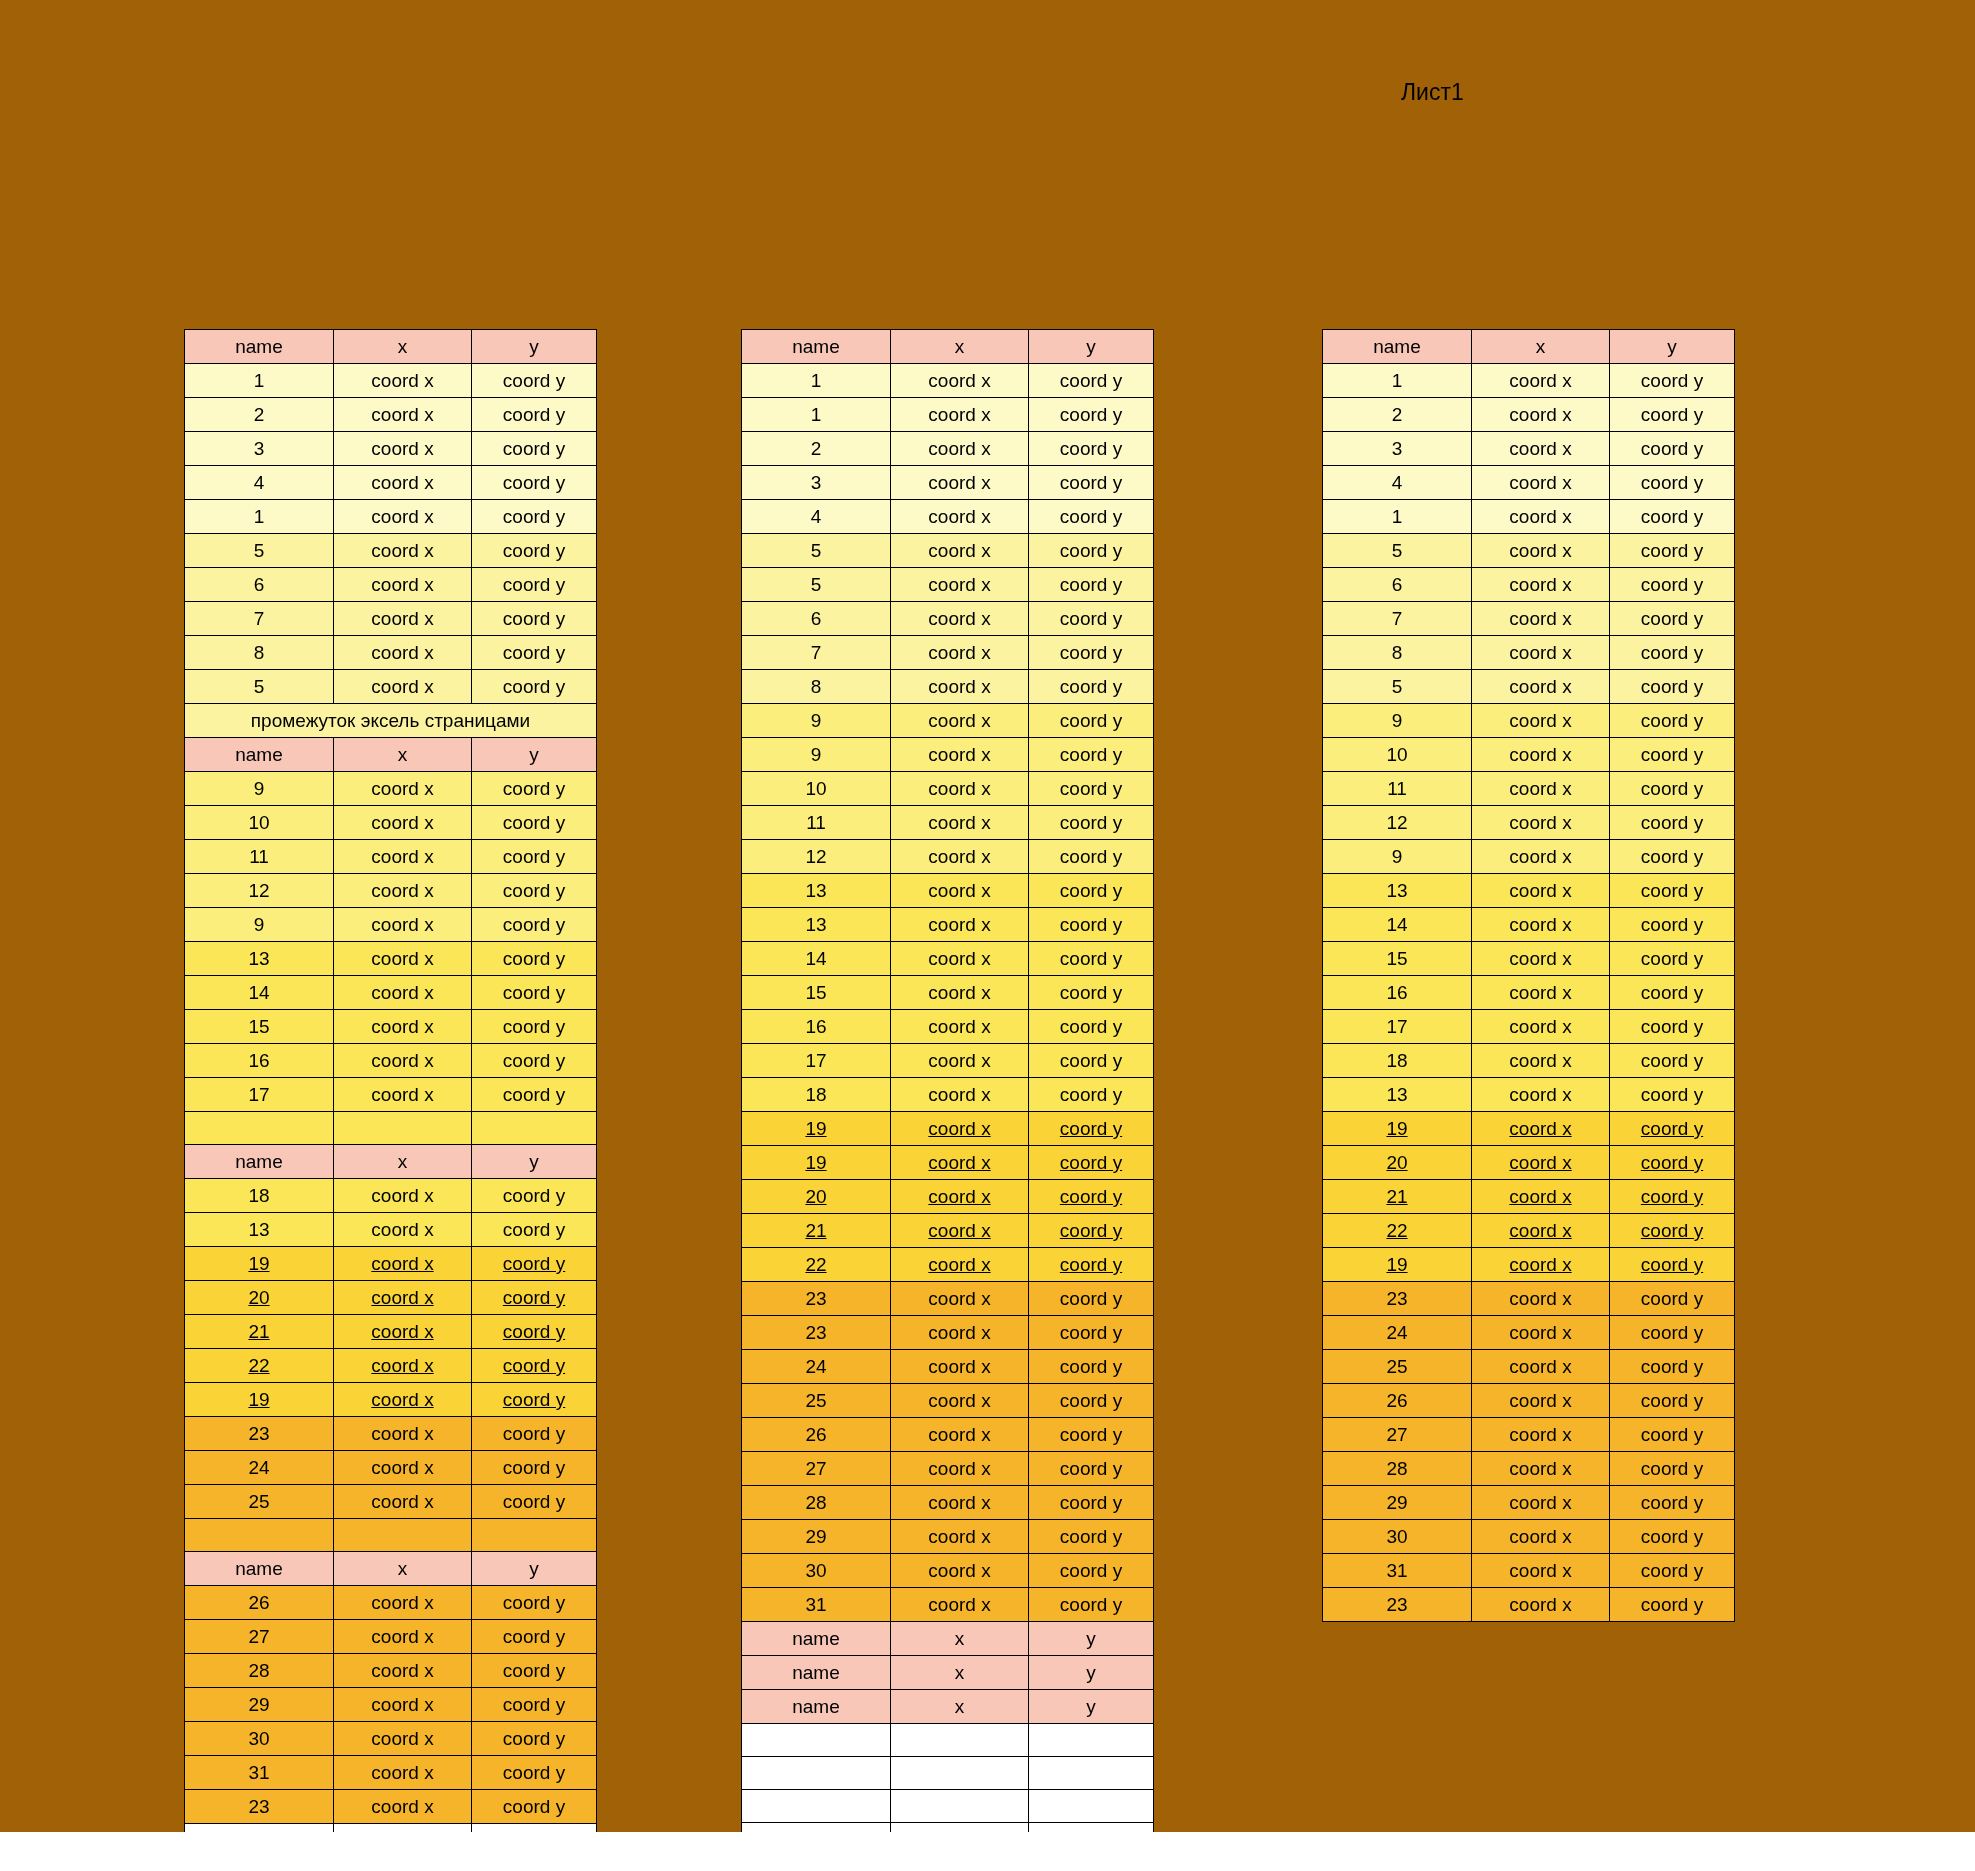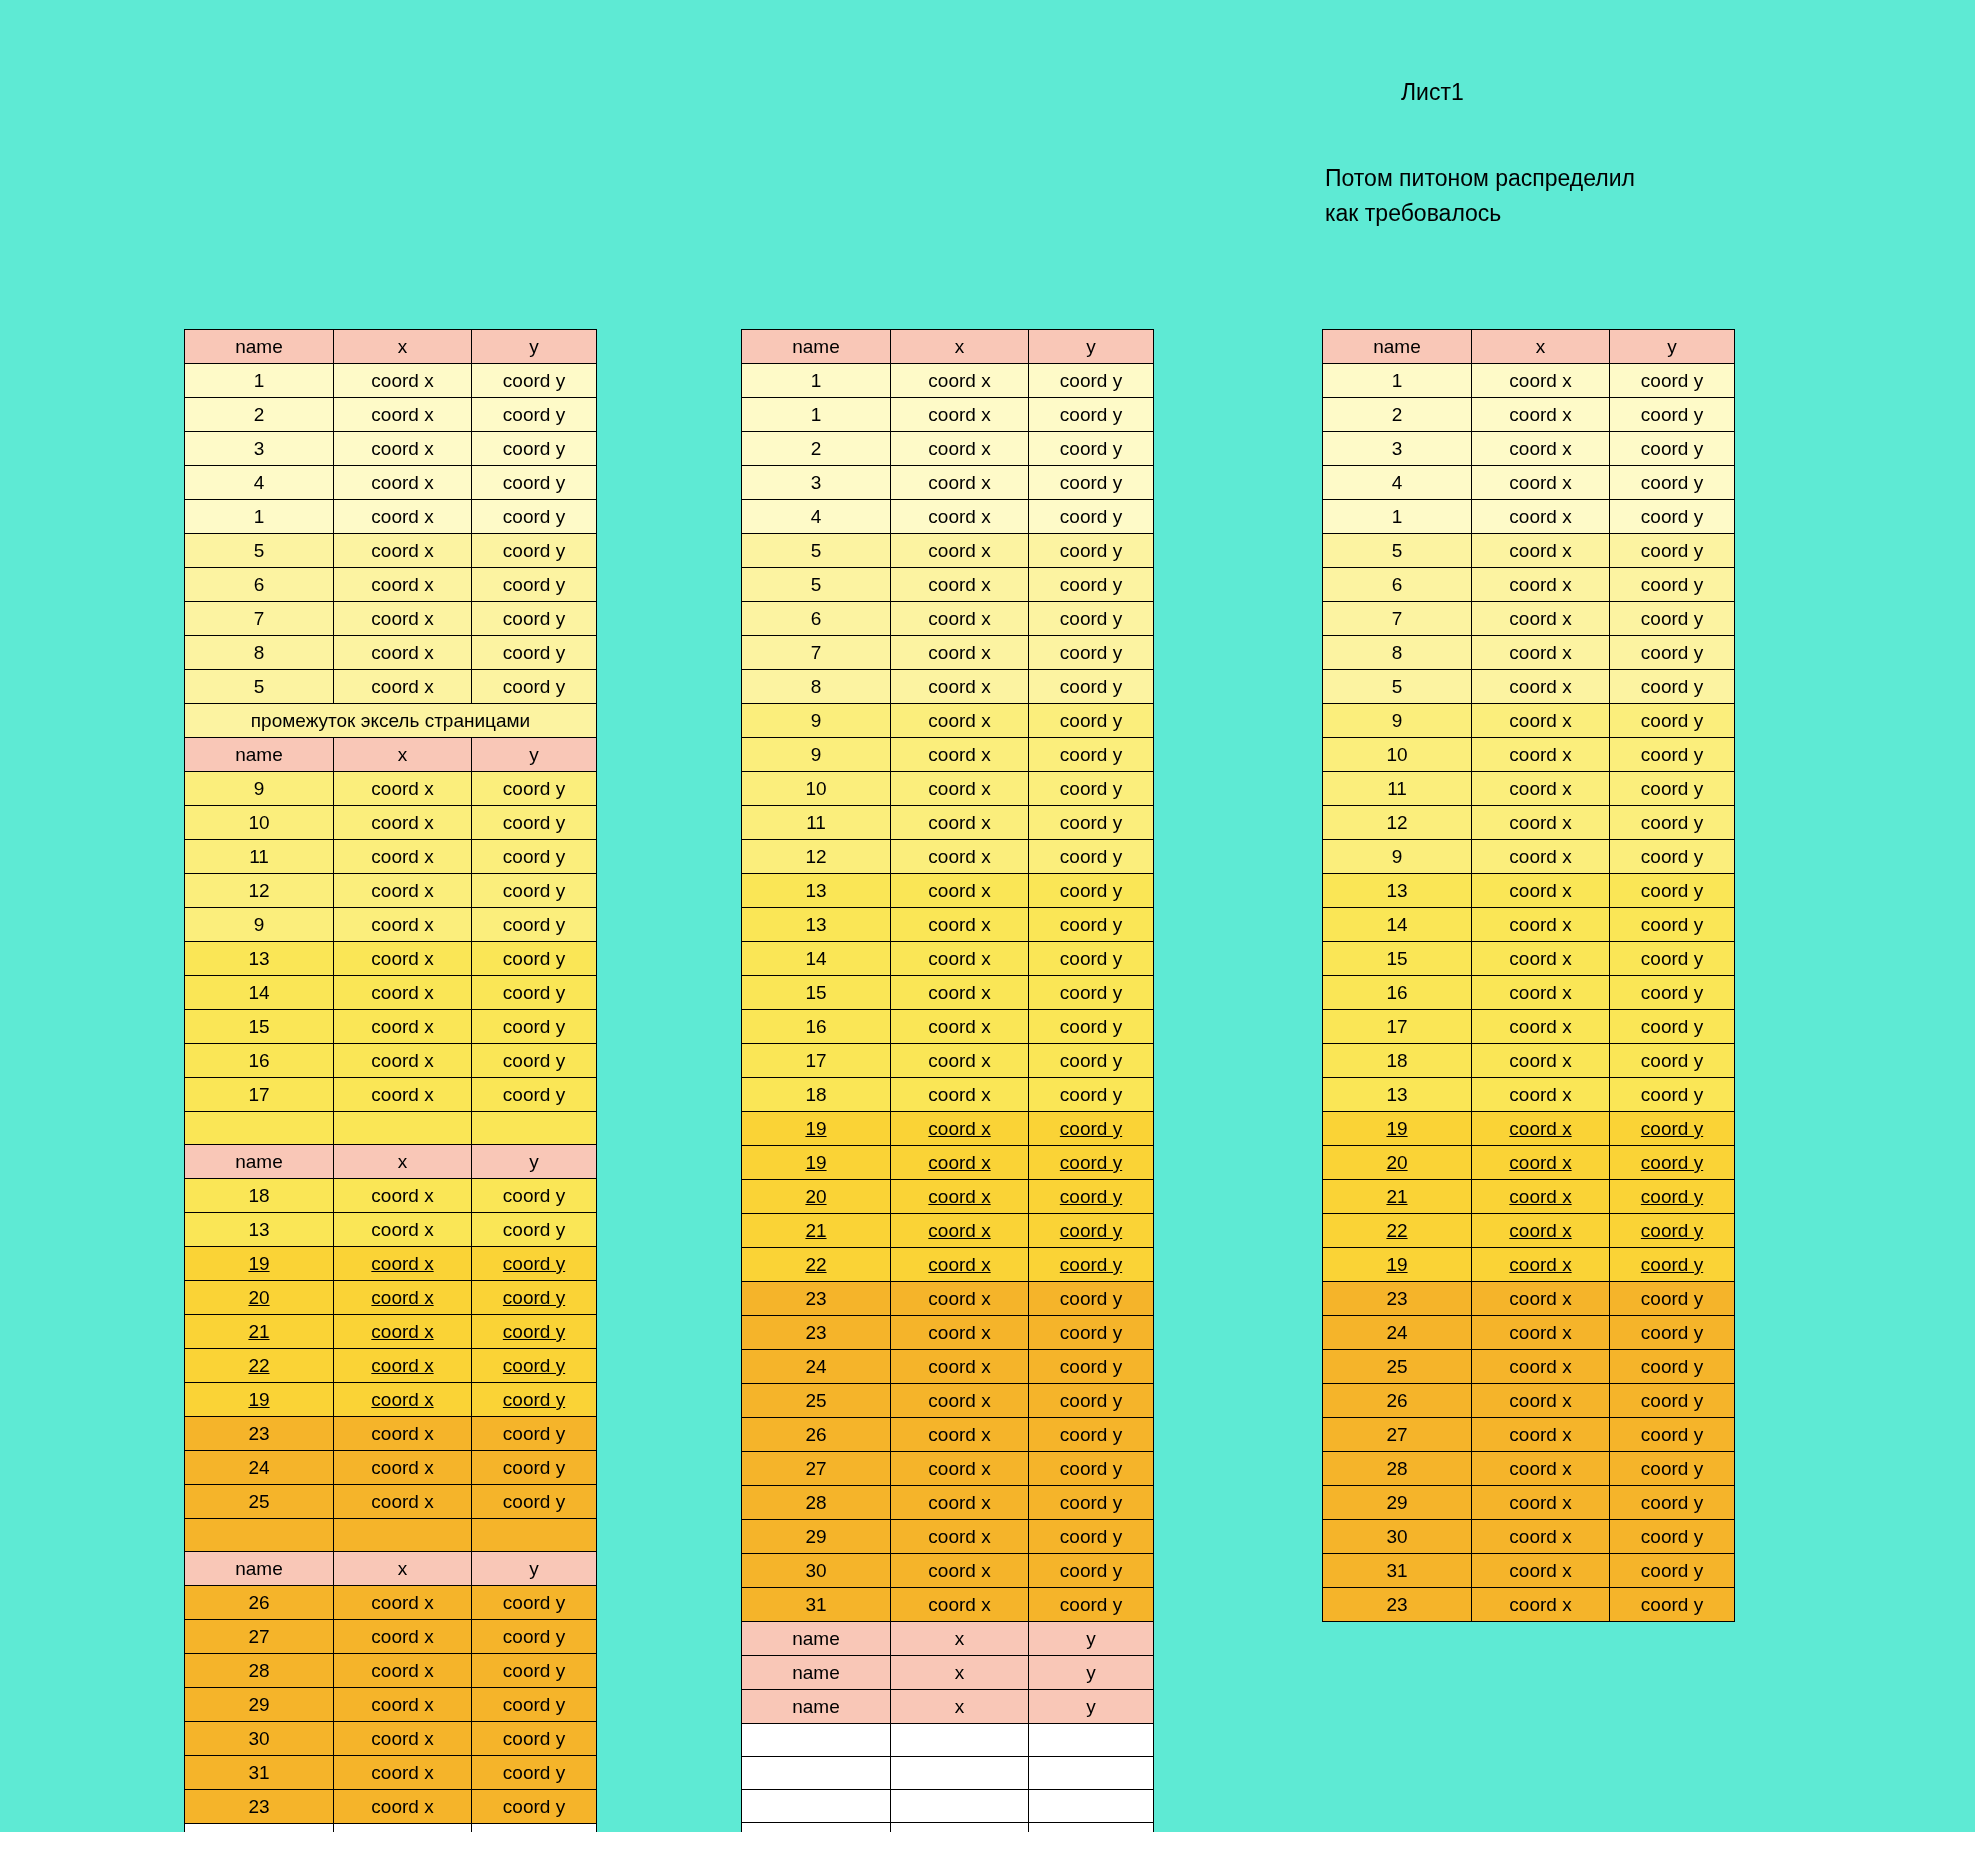--- a/index.html
+++ b/index.html
@@ -1,20 +1,20 @@
 <!DOCTYPE html>
 <html style="--c-hdr: #F9C7B7; --c-l0: #FFFFFF; --c-l1: #FEFAC8; --c-l2: #FCF3A1; --c-l3: #FBEE7C; --c-l4: #FAE656; --c-l5: #FAD336; --c-l6: #F5B42A;font-size:9.7px"><head>
 <meta charset="utf-8">
 <style>
   html, body { margin: 0; padding: 0; background: #ffffff; }
   .page {
     position: relative;
     width: 1975px;
     height: 1832px;
-    background: #5eead4;
+    background: #a16207;
     font-family: "Liberation Sans", sans-serif;
     color: #000000;
   }
   .sheet-title {
     position: absolute;
     left: 1401px;
     top: 78px;
     font-size: 23px;
     line-height: 29px;
     white-space: nowrap;
@@ -61,22 +61,20 @@
 </style>
 </head>
 <body>
 
 <div class="page">
 
   <div class="sheet-title">Лист1</div>
 
 
 
-  <div class="caption" id="cap2">Потом питоном распределил
-как требовалось</div>
 
   <table class="sheet-table" id="t0">
     <colgroup>
       <col style="width:149px">
         <col style="width:138px">
         <col style="width:125px">
     </colgroup>
     <tbody>
         <tr>
           <td class="hdr">name</td>

